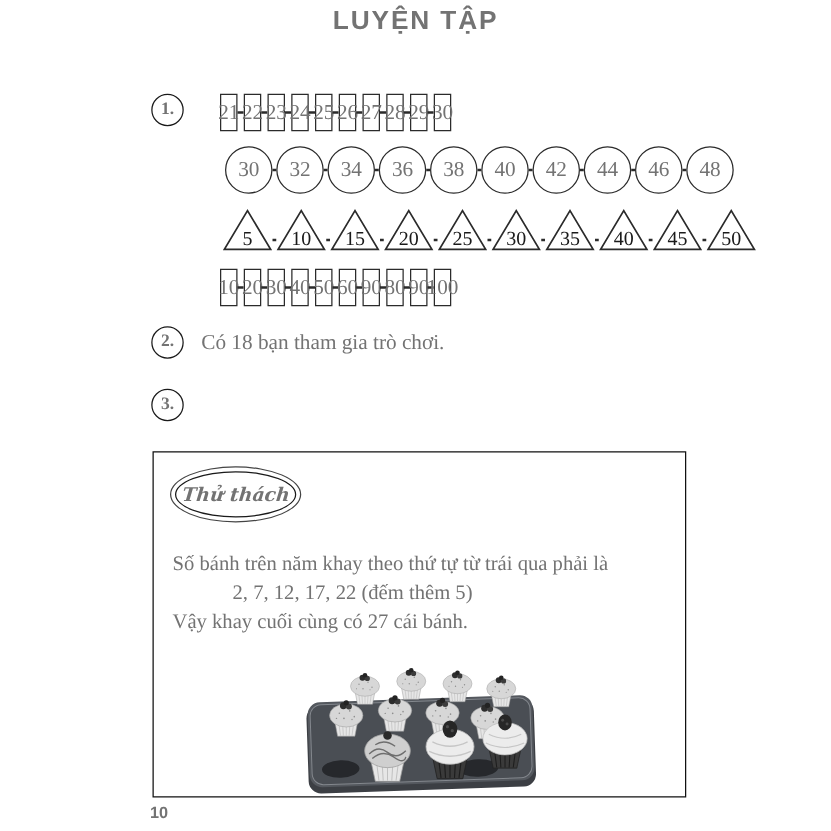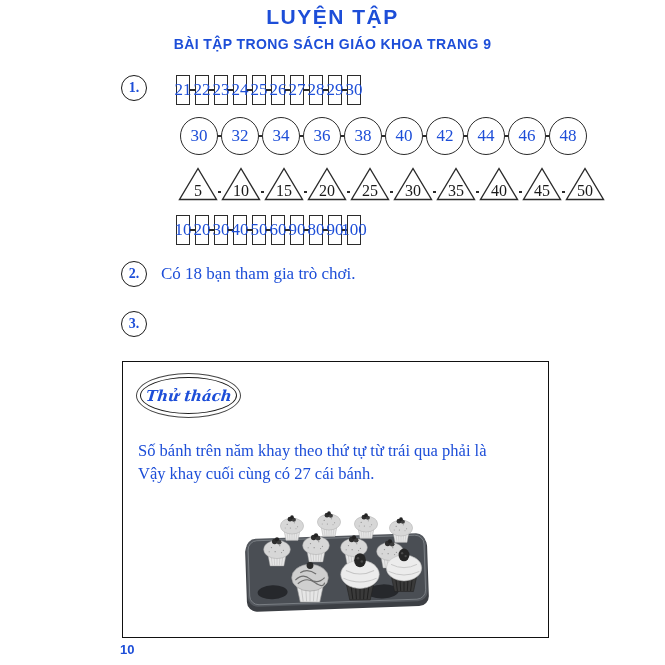--- a/index.html
+++ b/index.html
@@ -1,21 +1,21 @@
 <!DOCTYPE html>
 <html><head>
 <meta charset="utf-8">
 <style>
   html,body{margin:0;padding:0;}
   body{background:#ffffff;}
   .page{
     position:relative;
     width:665px;height:665px;
     background:#ffffff;
-    color:#1d4ed8;
+    color:#737373;
     font-family:"Liberation Serif",serif;
     overflow:hidden;
   }
   
   .header{position:absolute;top:5px;left:0;width:665px;text-align:center;}
   .title{
     font-family:"Liberation Sans",sans-serif;
     font-weight:bold;font-size:21px;letter-spacing:1.5px;
   }
   .subtitle{
@@ -88,21 +88,20 @@
     font-weight:bold;font-size:13px;
   }
 </style>
 </head>
 <body>
 
 <div class="page">
 
   <div class="header">
     <div class="title">LUYỆN TẬP</div>
-    <div class="subtitle">BÀI TẬP TRONG SÁCH GIÁO KHOA TRANG 9</div>
   </div>
 
   <div class="ex1">
     <div class="badge">1.</div>
     <div class="chains">
         <div class="chain-row square-row">
           <div class="sq">21</div>
           <div class="conn"></div>
           <div class="sq">22</div>
           <div class="conn"></div>
@@ -227,20 +226,21 @@
     <div class="badge">3.</div>
   </div>
 
   <div class="challenge">
     <div class="oval">
       <div class="oval-inner"></div>
       <div class="oval-label">Thử thách</div>
     </div>
     <div class="challenge-text">
       <div>Số bánh trên năm khay theo thứ tự từ trái qua phải là</div>
+      <div class="indent">2, 7, 12, 17, 22 (đếm thêm 5)</div>
       <div>Vậy khay cuối cùng có 27 cái bánh.</div>
     </div>
     <div class="cupcakes-wrap">
       <svg width="212" height="126" viewBox="0 0 212 126" role="img">
         <defs>
           <g id="cupA">
             <path d="M-10,0 L10,0 L7.5,13 L-7.5,13 Z" fill="#e6e6e6" stroke="#9a9a9a" stroke-width="0.5"></path>
             <path d="M-6.6,0.5 L-5,12.5 M-3.3,0.5 L-2.5,12.5 M0,0.5 L0,12.5 M3.3,0.5 L2.5,12.5 M6.6,0.5 L5,12.5" stroke="#bcbcbc" stroke-width="0.6" fill="none"></path>
             <ellipse cx="0" cy="-5" rx="14.5" ry="10" fill="#d7d7d7" stroke="#a2a2a2" stroke-width="0.5"></ellipse>
             <g fill="#8f8f8f">

